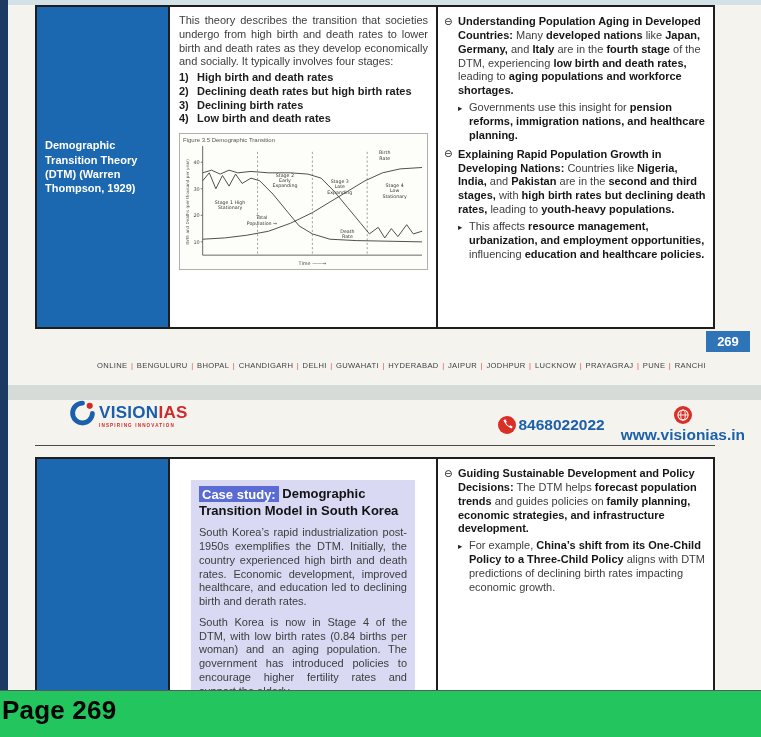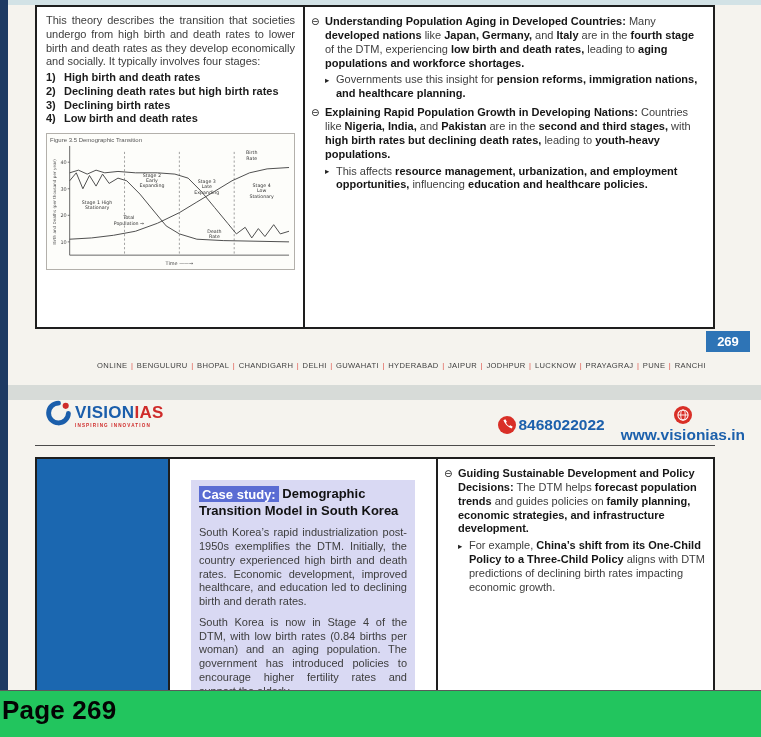--- a/index.html
+++ b/index.html
@@ -35,21 +35,21 @@
   span.b { font-weight:bold; color:#161616; }
 
   .badge-269 { position:absolute; left:706px; top:331px; width:44px; height:21px; background:#2e74b6; color:#fff; font-weight:bold; font-size:13px; display:flex; align-items:center; justify-content:center; }
 
   .centers { position:absolute; left:0; top:361px; width:761px; text-align:center; font-size:7.6px; font-weight:normal; color:#3e3e3e; letter-spacing:0.35px;margin-left:21px; }
   .centers .sep { color:#e0554b; margin:0 3.5px; }
 
   .band { position:absolute; left:0; top:385px; width:761px; height:15px; background:#d7dbd8; }
 
   
-  .logo { position:absolute; left:45px; top:400px; display:flex; align-items:flex-start; }
+  .logo { position:absolute; left:69px; top:400px; display:flex; align-items:flex-start; }
   .logo-icon { width:27px; height:27px; margin-right:3px; }
   .brand-line { font-size:17px; font-weight:800; letter-spacing:0.3px; line-height:1; margin-top:4px; }
   .brand-primary { color:#1b5eab; }
   .brand-secondary { color:#cf2b2a; }
   .tagline { font-size:4.6px; letter-spacing:1.15px; color:#cf2b2a; font-weight:bold; margin-top:1.5px; }
 
   .contact { position:absolute; right:16px; top:406px; display:flex; align-items:center; gap:8px; font-weight:bold; font-size:15.5px; color:#1c60ac; }
   .cicon { width:18px; height:18px; flex:none; }
   .contact .grp { display:flex; align-items:center; gap:2px; }
   .contact .grp + .grp { margin-left:8px;flex-direction:column; }
@@ -68,20 +68,23 @@
 </style>
 </head>
 <body>
 
 <div id="screen">
 
   <div class="top-strip"></div>
   <div class="left-strip"></div>
 
   <div class="table1">
+    <div class="cell-term">
+      <div class="term-label">Demographic Transition Theory (DTM) (Warren Thompson, 1929)</div>
+    </div>
 
     <div class="cell-desc">
       <div class="desc-para">This theory describes the transition that societies undergo from high birth and death rates to lower birth and death rates as they develop economically and socially. It typically involves four stages:</div>
       <div class="stage-list">
         <div class="stage-item">
           <span class="num">1)</span>
           <span class="stage-text">High birth and death rates</span>
         </div>
         <div class="stage-item">
           <span class="num">2)</span>

